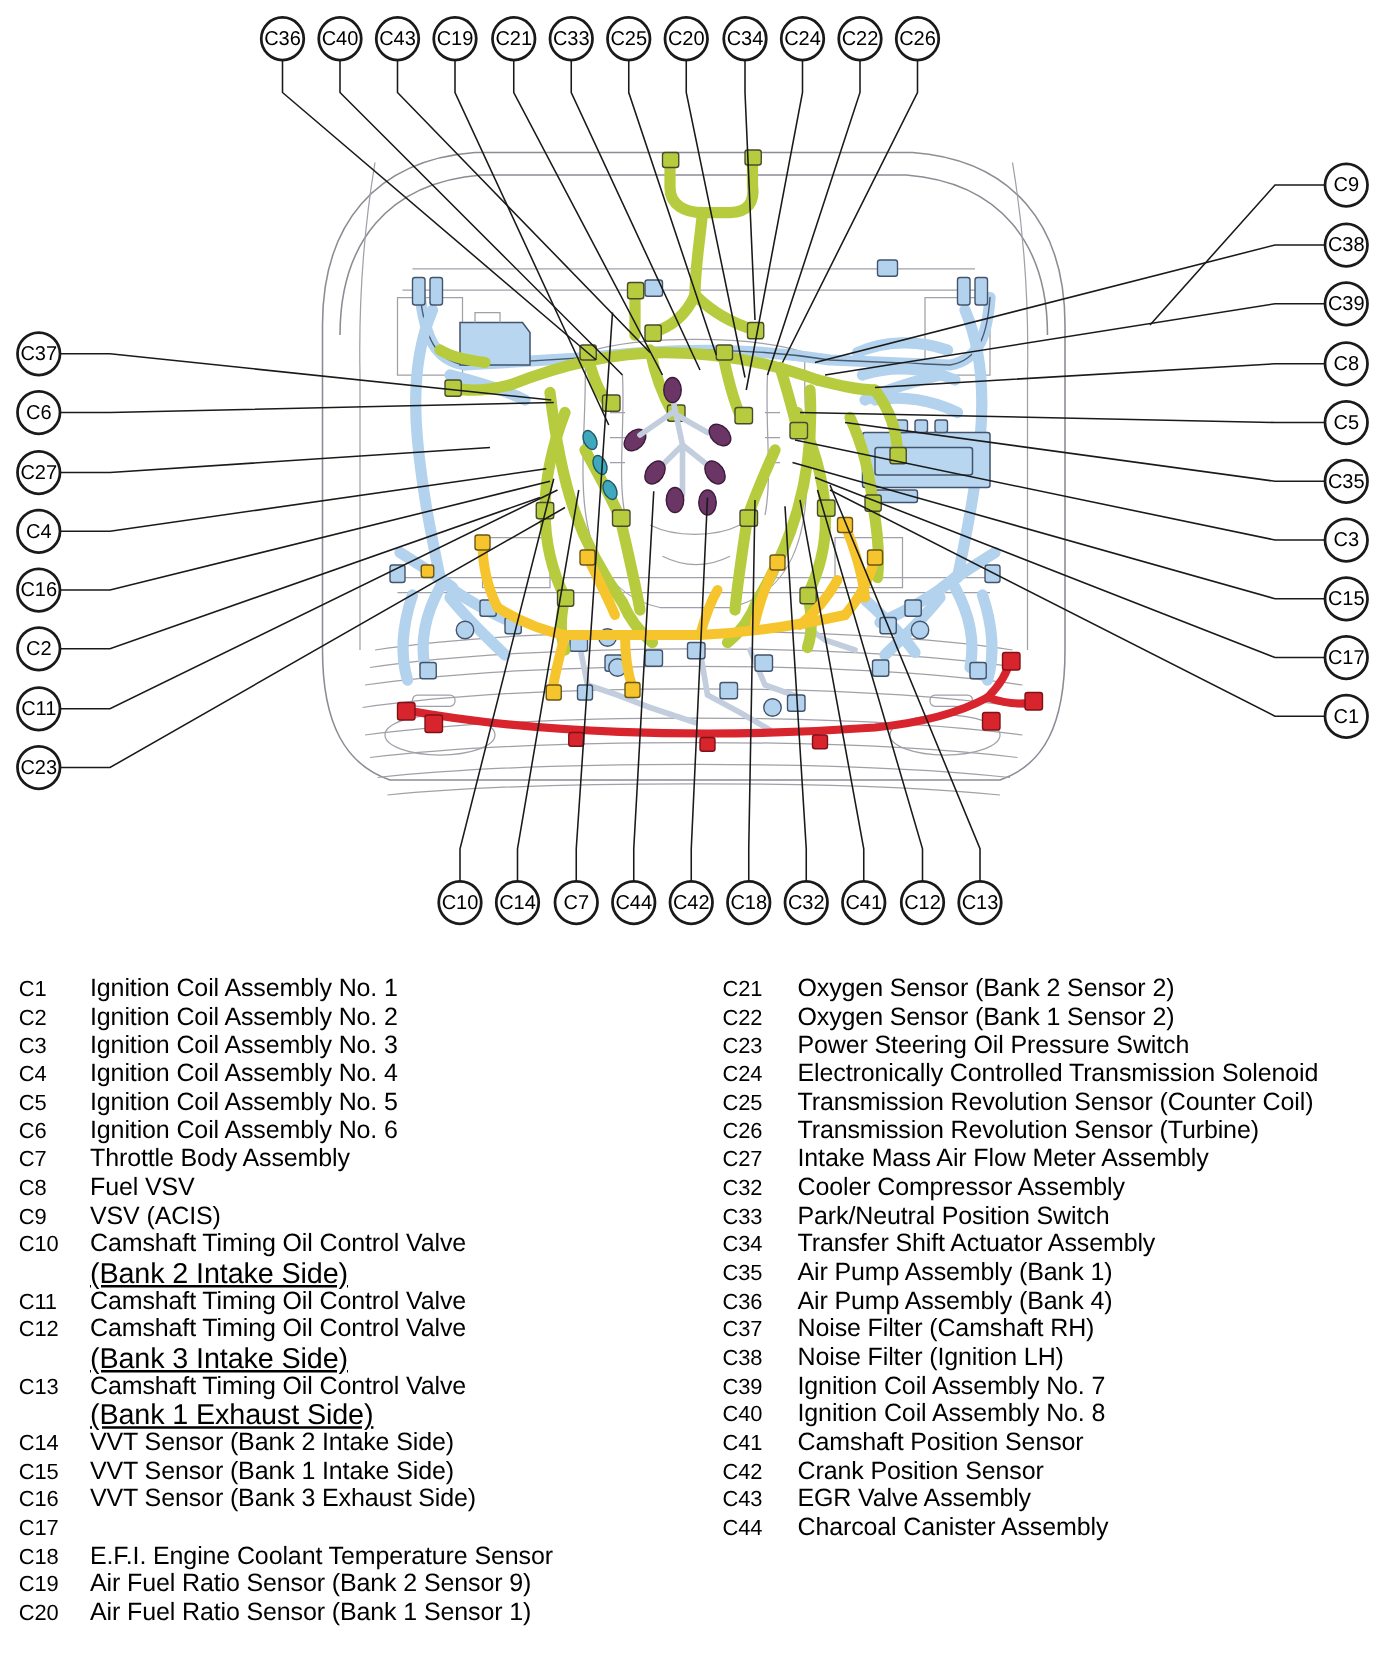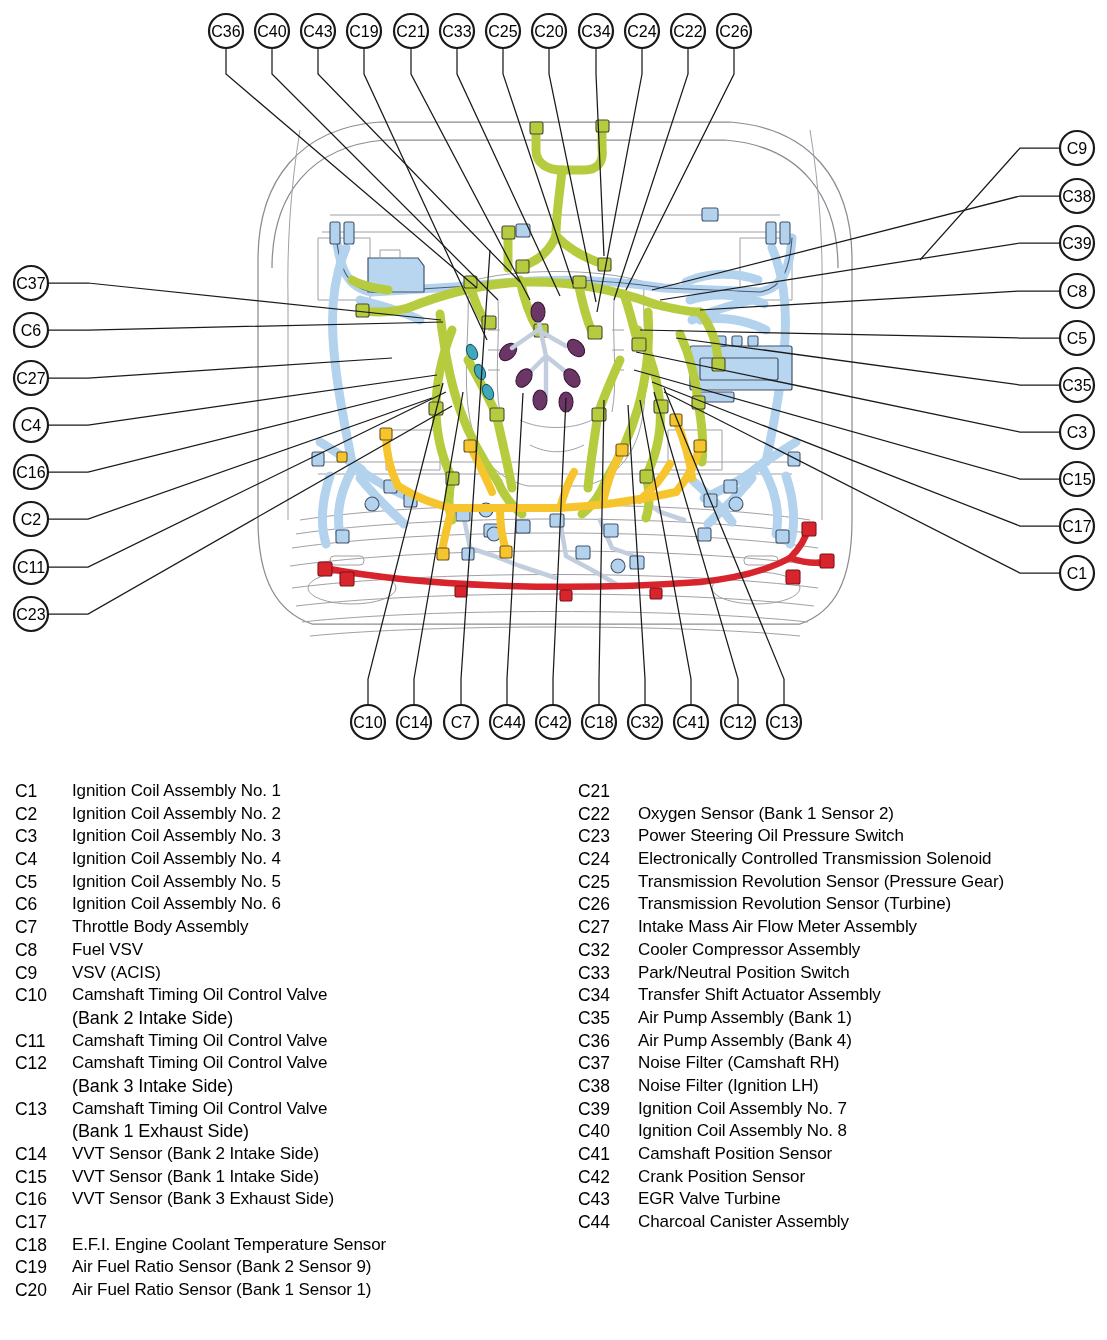--- a/index.html
+++ b/index.html
@@ -56,30 +56,31 @@
   .legend-code {
     position: absolute;
     left: 0;
     top: 0;
     font-size: 17.5px;
     letter-spacing: -0.1px;
   }
   .legend-label {
     position: absolute;
     top: 0;
-    font-size: 17px;
+    font-size: 20px;
     letter-spacing: -0.1px;
   }
   #legend-col-left  .legend-label { left: 57px; }
   #legend-col-right .legend-label { left: 60px; }
   .legend-cont {
     position: absolute;
     top: 0;
-    font-size: 18px;
+    font-size: 23px;
     letter-spacing: -0.1px;
+    text-decoration: underline;
   }
   #legend-col-left  .legend-cont { left: 57px; }
 
   
   .bubble-circle {
     fill: #ffffff;
     stroke: #1a1a1a;
     stroke-width: 2.2;
   }
   .bubble-text {
@@ -637,36 +638,37 @@
         <span class="legend-label">Air Fuel Ratio Sensor (Bank 2 Sensor 9)</span>
       </div>
       <div class="legend-row" style="top: 0px;">
         <span class="legend-code">C20</span>
         <span class="legend-label">Air Fuel Ratio Sensor (Bank 1 Sensor 1)</span>
       </div>
     </div>
   <div class="legend-col" id="legend-col-right">
       <div class="legend-row" style="top: 0px;">
         <span class="legend-code">C21</span>
+        <span class="legend-label">Oxygen Sensor (Bank 2 Sensor 2)</span>
       </div>
       <div class="legend-row" style="top: 0px;">
         <span class="legend-code">C22</span>
         <span class="legend-label">Oxygen Sensor (Bank 1 Sensor 2)</span>
       </div>
       <div class="legend-row" style="top: 0px;">
         <span class="legend-code">C23</span>
         <span class="legend-label">Power Steering Oil Pressure Switch</span>
       </div>
       <div class="legend-row" style="top: 0px;">
         <span class="legend-code">C24</span>
         <span class="legend-label">Electronically Controlled Transmission Solenoid</span>
       </div>
       <div class="legend-row" style="top: 0px;">
         <span class="legend-code">C25</span>
-        <span class="legend-label">Transmission Revolution Sensor (Pressure Gear)</span>
+        <span class="legend-label">Transmission Revolution Sensor (Counter Coil)</span>
       </div>
       <div class="legend-row" style="top: 0px;">
         <span class="legend-code">C26</span>
         <span class="legend-label">Transmission Revolution Sensor (Turbine)</span>
       </div>
       <div class="legend-row" style="top: 0px;">
         <span class="legend-code">C27</span>
         <span class="legend-label">Intake Mass Air Flow Meter Assembly</span>
       </div>
       <div class="legend-row" style="top: 0px;">
@@ -708,20 +710,20 @@
       <div class="legend-row" style="top: 0px;">
         <span class="legend-code">C41</span>
         <span class="legend-label">Camshaft Position Sensor</span>
       </div>
       <div class="legend-row" style="top: 0px;">
         <span class="legend-code">C42</span>
         <span class="legend-label">Crank Position Sensor</span>
       </div>
       <div class="legend-row" style="top: 0px;">
         <span class="legend-code">C43</span>
-        <span class="legend-label">EGR Valve Turbine</span>
+        <span class="legend-label">EGR Valve Assembly</span>
       </div>
       <div class="legend-row" style="top: 0px;">
         <span class="legend-code">C44</span>
         <span class="legend-label">Charcoal Canister Assembly</span>
       </div>
     </div>
 </div>
 
 </body></html>

